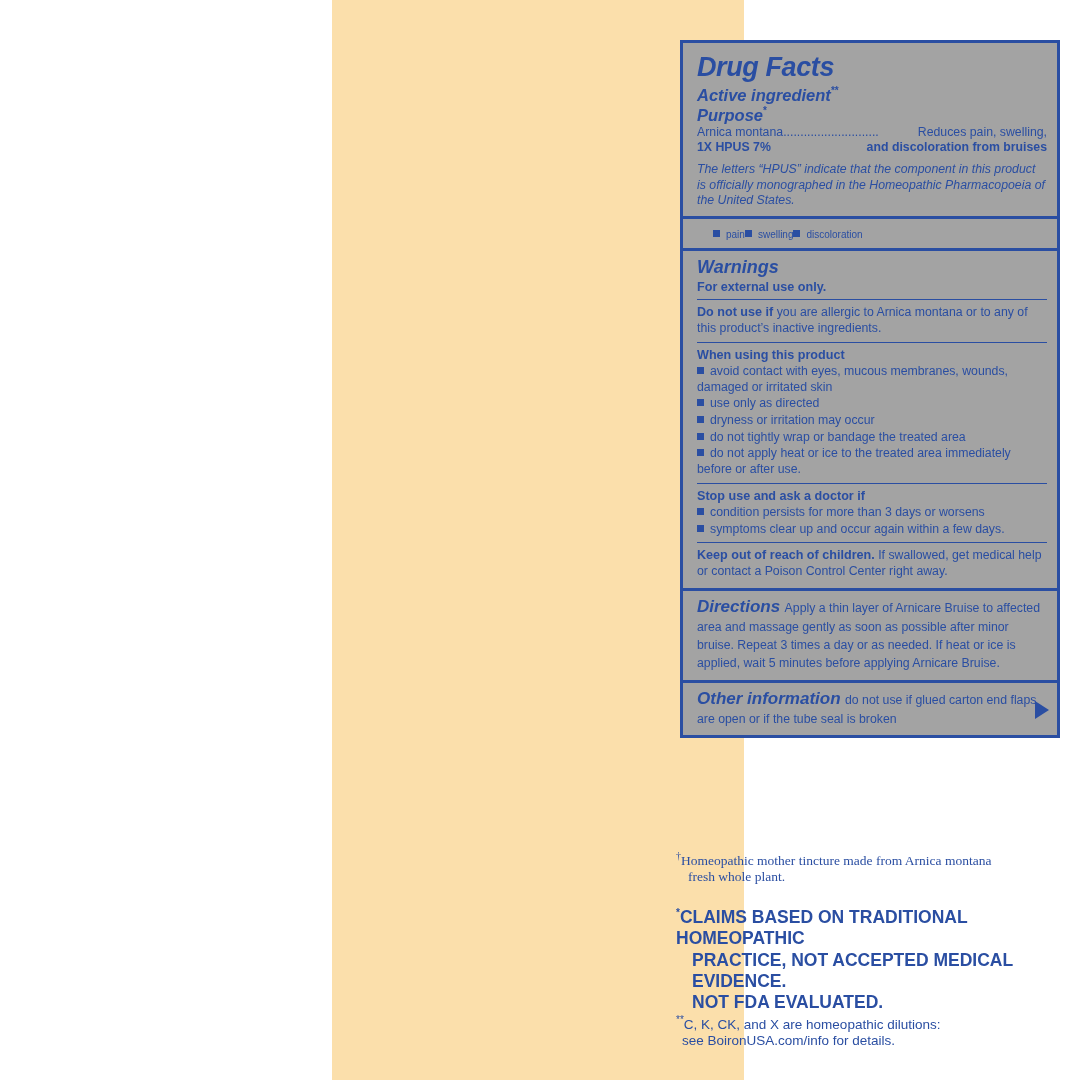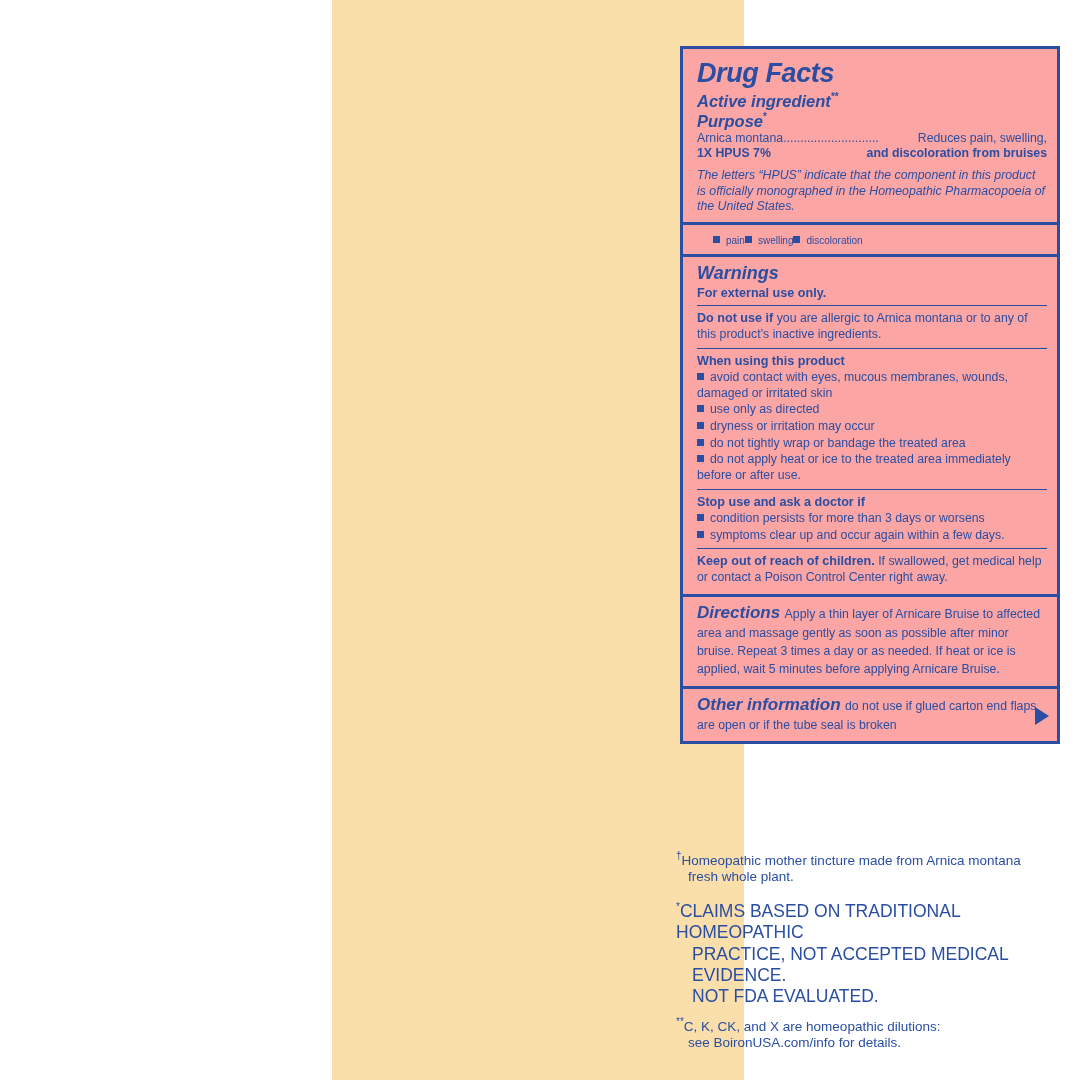--- a/index.html
+++ b/index.html
@@ -23,23 +23,23 @@
     left: 332px;
     top: 0px;
     width: 412px;
     height: 1080px;
     background: #fbdfab;
   }
   
   #drug-facts {
     position: absolute;
     left: 348px;
-    top: 46px;
+    top: 40px;
     width: 380px;
-    background: #fca5a5;
+    background: #a3a3a3;
     border: 3px solid #2a4ea2;
     box-sizing: border-box;
     color: #2a4ea2;
   }
   .df-section {
     border-bottom: 3px solid #2a4ea2;
     padding: 6px 10px 8px 14px;
     box-sizing: border-box;
   }
   .df-section.last { border-bottom: none; }
@@ -163,35 +163,37 @@
   #footnotes {
     position: absolute;
     left: 344px;
     top: 850px;
     width: 392px;
     color: #2a4ea2;
   }
   .fn1 {
     font-size: 13.5px;
     line-height: 1.2;
-    margin-bottom: 16px;
+    margin-bottom: 22px;
+    font-family: Liberation Serif, serif;
   }
   .fn1 .dag { font-size: 10px; vertical-align: super; }
   .fn1 .ind { display:block; margin-left: 12px; }
   .fn2 {
     font-size: 17.5px;
     line-height: 1.22;
-    margin-bottom: 8px;
+    margin-bottom: 0;
+    font-weight: bold;
   }
   .fn2 .ind1 { display:block; margin-left: 16px; }
   .fn3 {
     font-size: 13.5px;
     line-height: 1.22;
   }
-  .fn3 .ind { display:block; margin-left: 12px; }
+  .fn3 .ind { display:block; margin-left: 6px; }
   .sup-mark { font-size: 10px; vertical-align: super; }
 </style>
 </head>
 <body>
 
 <div id="page">
 
   <div id="carton">
 
     <div id="drug-facts">

